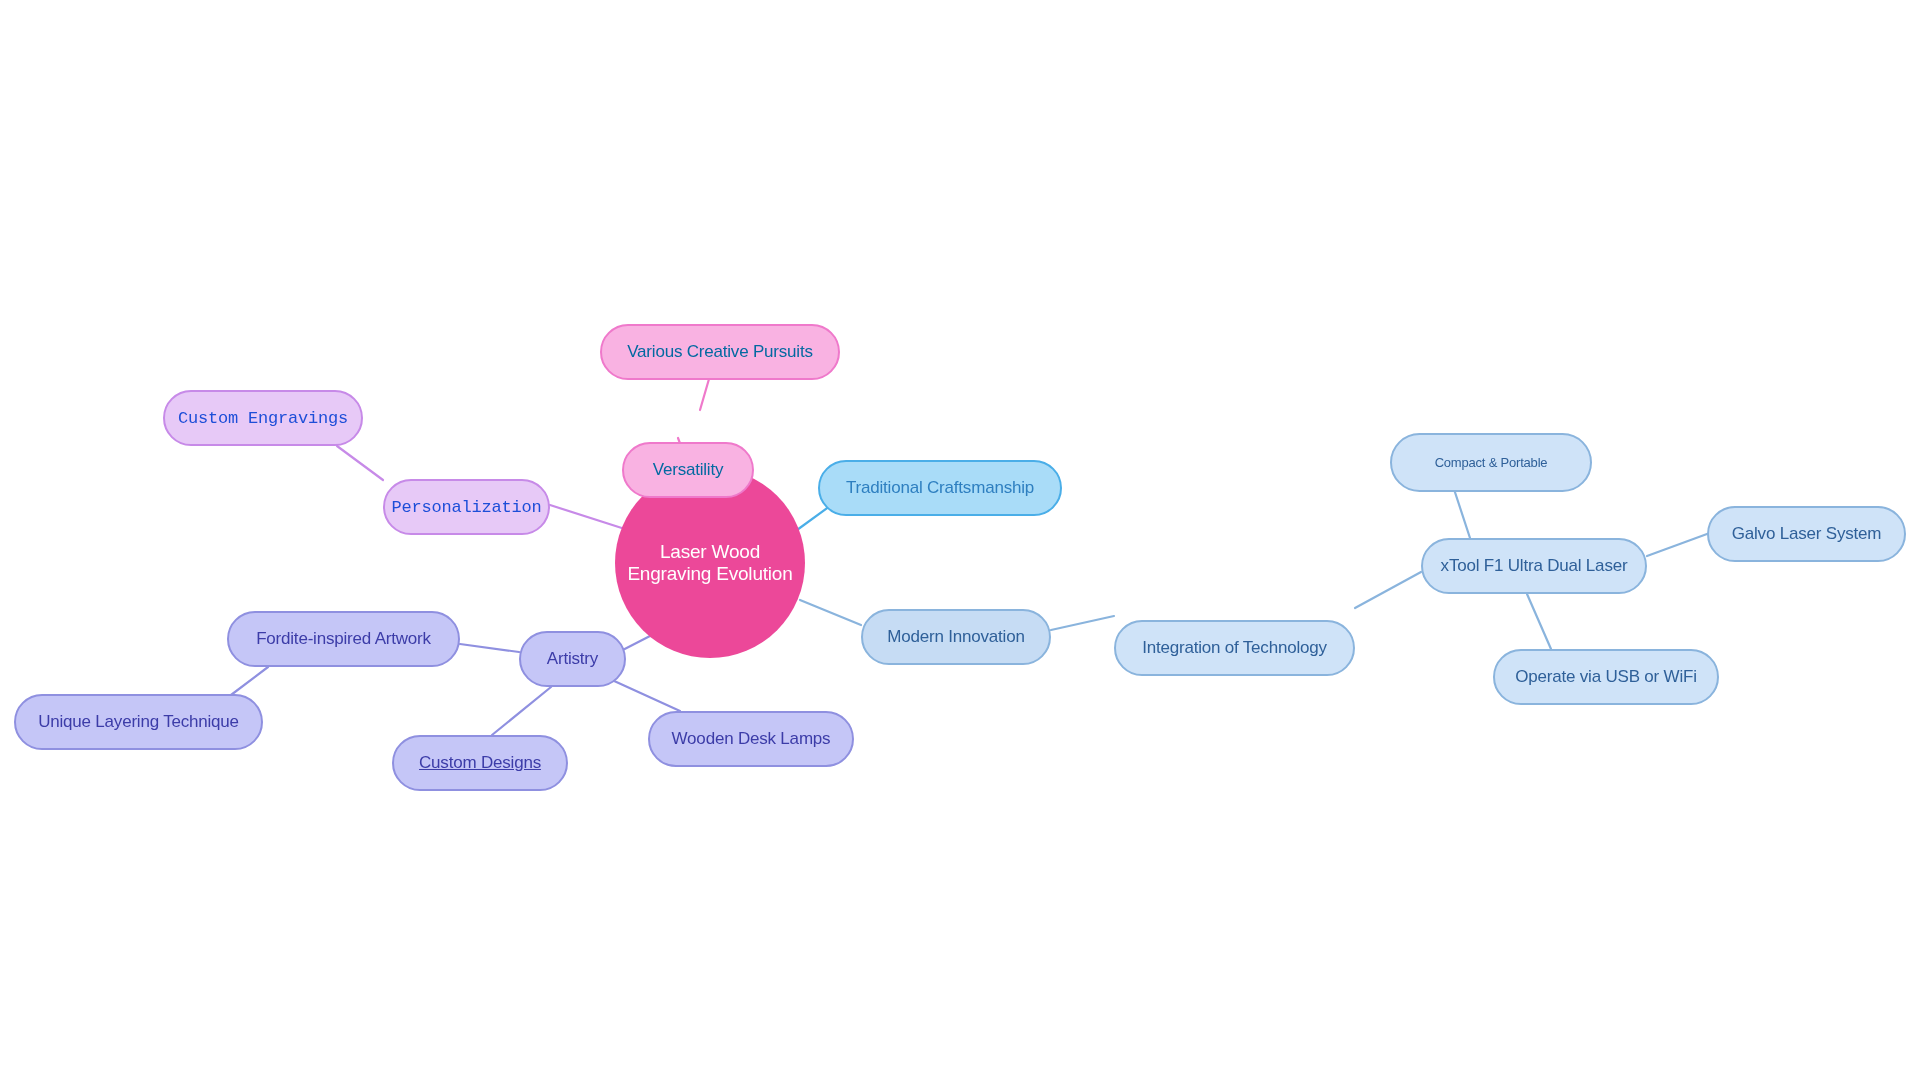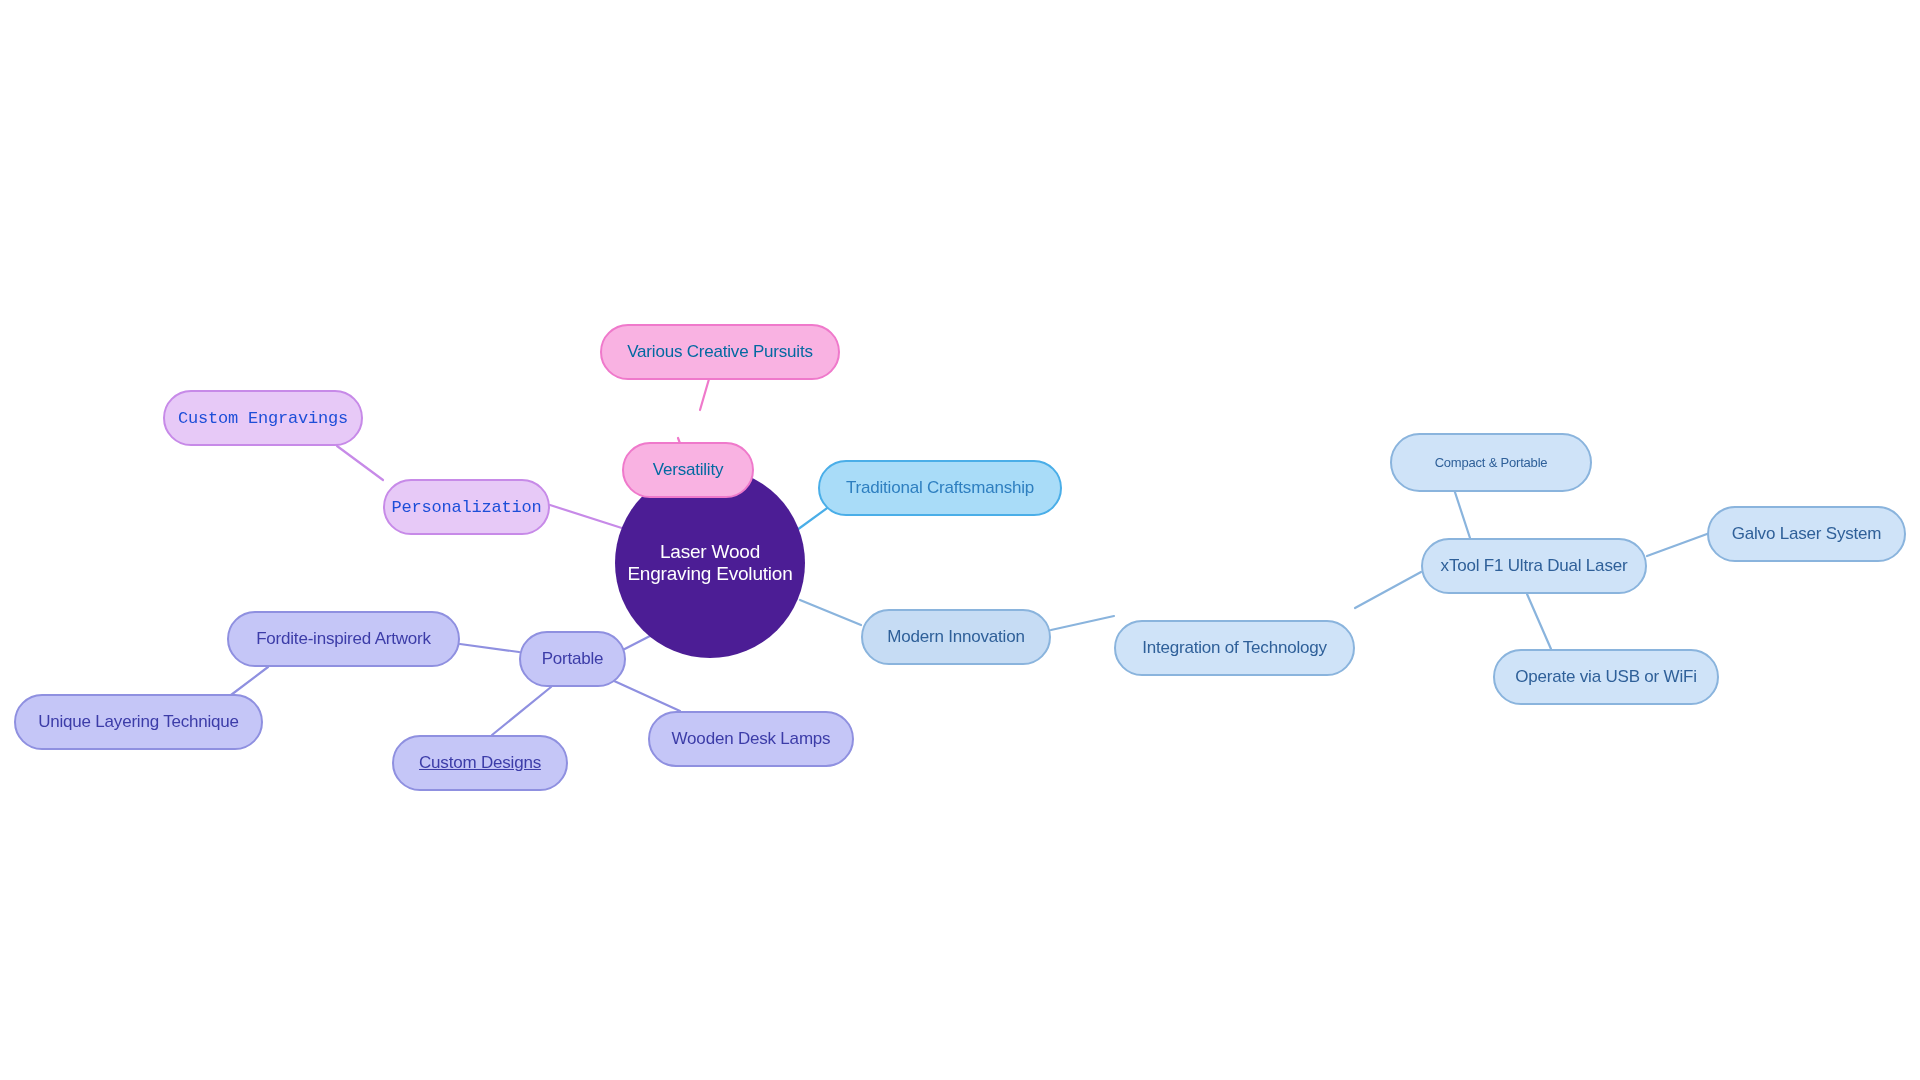--- a/index.html
+++ b/index.html
@@ -32,21 +32,21 @@
     justify-content: center;
     text-align: center;
     border-style: solid;
     border-width: 2px;
     white-space: nowrap;
     letter-spacing: -0.2px;
   }
   .node.root {
     border-radius: 50%;
     border-width: 0;
-    background: #4c1d95;
+    background: #ec4899;
     color: #ffffff;
     font-size: 19px;
     line-height: 1.18;
     white-space: normal;
     padding: 0 12px;
   }
   .node.pill {
     border-radius: 44px;
   }
   
@@ -85,19 +85,19 @@
       <div class="node pill pal-pink" style="left: 622px; top: 410px; width: 132px; height: 56px; font-size: 17px;">Versatility</div>
       <div class="node pill pal-lilac" style="left: 163px; top: 390px; width: 200px; height: 56px; font-size: 17px;">Custom Engravings</div>
       <div class="node pill pal-lilac" style="left: 383px; top: 479px; width: 167px; height: 56px; font-size: 17px; text-align: right;">Personalization</div>
       <div class="node pill pal-cyan" style="left: 818px; top: 460px; width: 244px; height: 56px; font-size: 17px;">Traditional Craftsmanship</div>
       <div class="node pill pal-blue-soft" style="left: 861px; top: 609px; width: 190px; height: 56px; font-size: 17px;">Modern Innovation</div>
       <div class="node pill pal-blue" style="left: 1114px; top: 620px; width: 241px; height: 56px; font-size: 17px;">Integration of Technology</div>
       <div class="node pill pal-blue" style="left: 1421px; top: 538px; width: 226px; height: 56px; font-size: 17px;">xTool F1 Ultra Dual Laser</div>
       <div class="node pill pal-blue" style="left: 1390px; top: 421px; width: 202px; height: 59px; font-size: 13px; margin-top: 12px;">Compact &amp; Portable</div>
       <div class="node pill pal-blue" style="left: 1707px; top: 506px; width: 199px; height: 56px; font-size: 17px;">Galvo Laser System</div>
       <div class="node pill pal-blue" style="left: 1493px; top: 649px; width: 226px; height: 56px; font-size: 17px;">Operate via USB or WiFi</div>
-      <div class="node pill pal-periwinkle" style="left: 519px; top: 631px; width: 107px; height: 56px; font-size: 17px;">Portable</div>
+      <div class="node pill pal-periwinkle" style="left: 519px; top: 631px; width: 107px; height: 56px; font-size: 17px;">Artistry</div>
       <div class="node pill pal-periwinkle" style="left: 227px; top: 611px; width: 233px; height: 56px; font-size: 17px;">Fordite-inspired Artwork</div>
       <div class="node pill pal-periwinkle" style="left: 14px; top: 694px; width: 249px; height: 56px; font-size: 17px;">Unique Layering Technique</div>
       <div class="node pill pal-periwinkle" style="left: 392px; top: 735px; width: 176px; height: 56px; font-size: 17px; text-decoration: underline;">Custom Designs</div>
       <div class="node pill pal-periwinkle" style="left: 648px; top: 711px; width: 206px; height: 56px; font-size: 17px;">Wooden Desk Lamps</div>
     </div>
 </div>
 
 </body></html>

